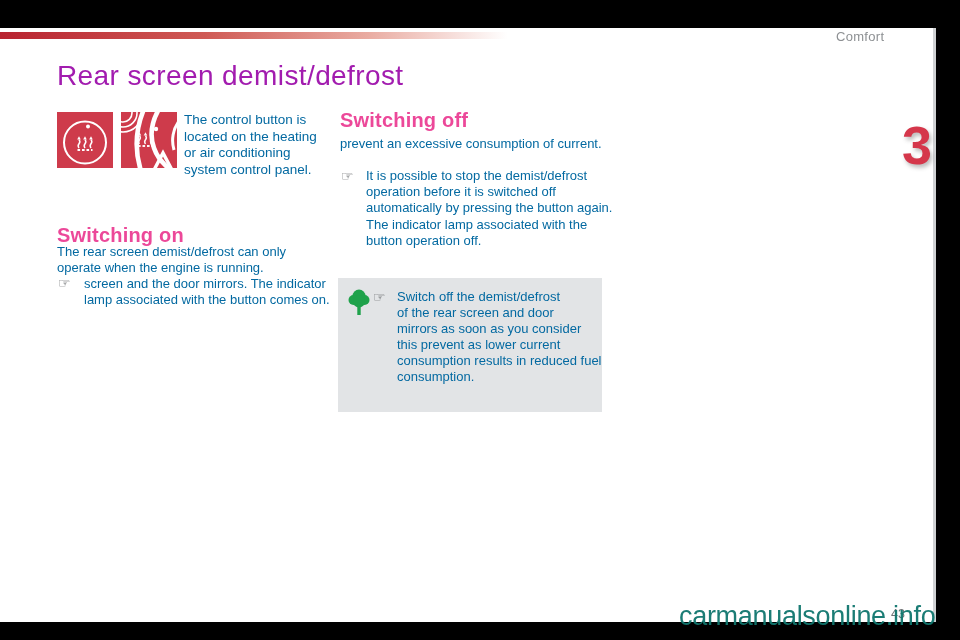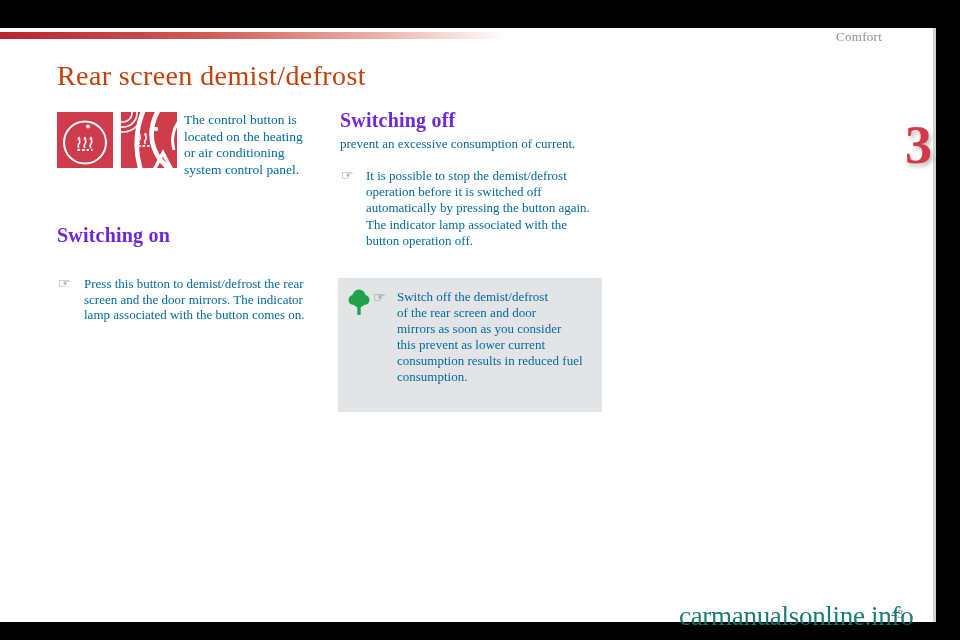--- a/index.html
+++ b/index.html
@@ -1,47 +1,47 @@
 <!DOCTYPE html>
 <html><head>
 <meta charset="utf-8">
 <style>
   html,body{margin:0;padding:0;}
   body{
     width:960px;height:640px;overflow:hidden;background:#ffffff;
     font-family:"Liberation Sans","DejaVu Sans",sans-serif;
     -webkit-font-smoothing:antialiased;
   }
-  .page{position:relative;width:960px;height:538px;background:#fff;font-family:Liberation Serif, serif;}
+  .page{position:relative;width:960px;height:538px;background:#fff;}
   .abs{position:absolute;}
 
   
   .frame{background:#000;}
   .frame-top{left:0;top:0;width:960px;height:28px;}
   .frame-bottom{left:0;top:622px;width:960px;height:18px;}
   .frame-right{left:936px;top:0;width:24px;height:640px;}
   .page-edge{left:933px;top:0;width:3px;height:640px;background:#cfd1d3;}
 
   .red-rule{left:0;top:32px;width:540px;height:7px;
     background:linear-gradient(90deg,#b82330 0%,#cf5a55 38%,#e9aba1 68%,rgba(255,255,255,0) 94%);}
 
   .section-label{left:836px;top:29px;font-size:13px;color:#8d9093;letter-spacing:.3px;}
   .chapter-num{right:28px;top:118px;font-size:54px;line-height:1;font-weight:bold;
     color:#d5374b;text-shadow:2px 3px 4px rgba(60,60,60,.35);}
 
-  .doc-title{left:57px;top:60px;font-size:28px;color:#c2410c;letter-spacing:.4px;text-align:right;}
+  .doc-title{left:57px;top:60px;font-size:28px;color:#a21caf;letter-spacing:.4px;text-align:right;}
 
   .icon-tile{width:56px;height:56px;display:block;}
   .icon1{left:57px;top:112px;}
   .icon2{left:121px;top:112px;}
 
   .body-text{font-size:13px;line-height:15.5px;color:#0369a1;}
   .intro-text{left:184px;top:112px;font-size:13.5px;line-height:16.5px;}
 
-  h2.heading{margin:0;font-size:20px;font-weight:bold;color:#6d28d9;letter-spacing:.2px;}
+  h2.heading{margin:0;font-size:20px;font-weight:bold;color:#ec4899;letter-spacing:.2px;}
   .h-on{left:57px;top:224px;}
   .h-off{left:340px;top:109px;}
 
   .para-on{left:57px;top:244px;}
   .marker{color:#5d6063;font-size:14px;line-height:15.5px;}
   .mk-on{left:58px;top:276px;}
   .bullet-on{left:84px;top:276px;}
 
   .para-off{left:340px;top:136px;line-height:15.7px;}
   .mk-off{left:341px;top:168px;line-height:16px;}
@@ -105,23 +105,26 @@
   </svg>
 
   <div class="abs body-text intro-text">
     <div>The control button is</div>
     <div>located on the heating</div>
     <div>or air conditioning</div>
     <div>system control panel.</div>
   </div>
 
   <h2 class="abs heading h-on">Switching on</h2>
+  <div class="abs body-text para-on">
+    <div>The rear screen demist/defrost can only</div>
+    <div>operate when the engine is running.</div>
+  </div>
   <div class="abs marker mk-on">☞</div>
   <div class="abs body-text bullet-on">
-    <div>Press this button to demist/defrost the rear</div>
     <div>screen and the door mirrors. The indicator</div>
     <div>lamp associated with the button comes on.</div>
   </div>
 
   <h2 class="abs heading h-off">Switching off</h2>
   <div class="abs body-text para-off">
     <div>prevent an excessive consumption of current.</div>
   </div>
   <div class="abs marker mk-off">☞</div>
   <div class="abs body-text bullet-off">

